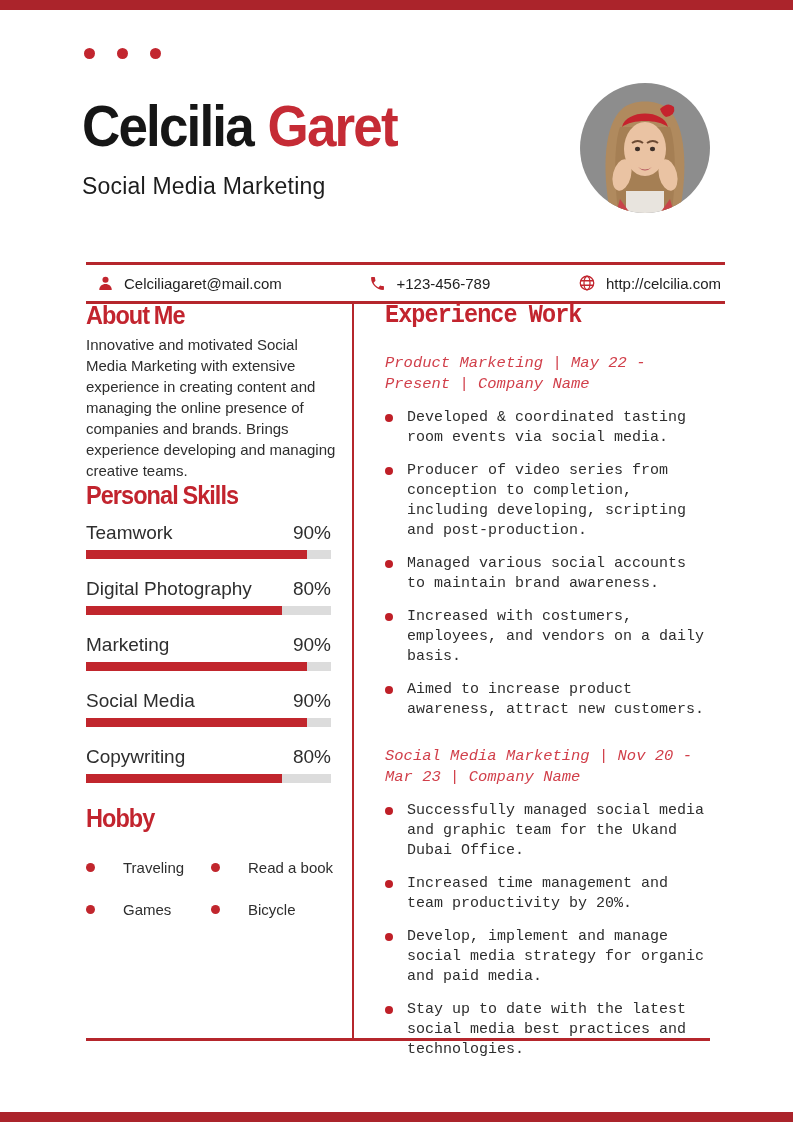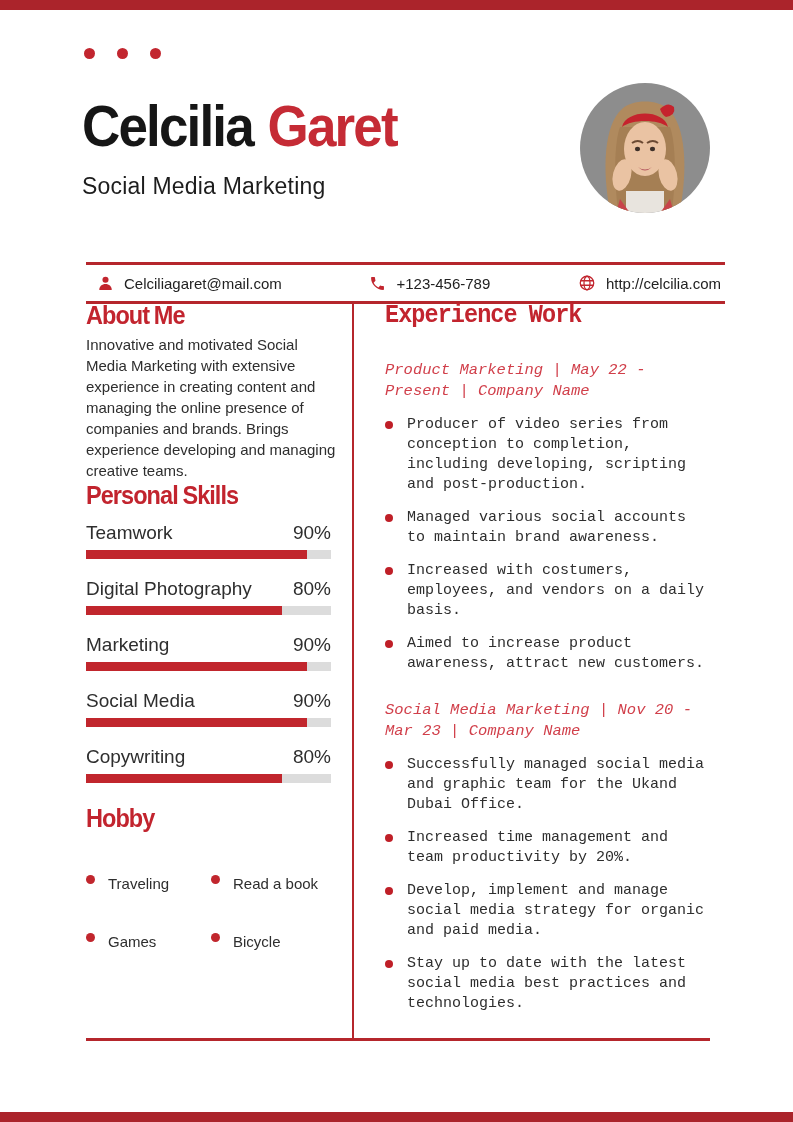--- a/index.html
+++ b/index.html
@@ -37,25 +37,25 @@
 
   .mt-skills{margin-top:20px;}
   .skill-row{width:245px;margin-top:14px;margin-bottom:21px;}
   .skill-head{display:flex;justify-content:space-between;font-size:19px;color:#2e2e2e;line-height:17px;}
   .skill-bar{margin-top:9px;height:9px;background:#dcdcdc;}
   .skill-fill{height:100%;background:#c1262d;}
 
   .mt-hobby{margin-top:36px;}
   .hobby-grid{margin-top:26px;display:grid;grid-template-columns:125px auto;row-gap:25px;
               font-size:15px;color:#2e2e2e;}
-  .hobby-item{display:flex;gap:13px;margin-top:16px;}
+  .hobby-item{display:flex;align-items:center;gap:28px;}
   .h-dot{width:9px;height:9px;border-radius:50%;background:#c1262d;flex:none;}
 
   .mt-exp{margin-top:28px;}
-  .job-heading{margin-top:30px;font-size:15.5px;font-style:italic;color:#d13f4a;line-height:21px;}
+  .job-heading{margin-top:23px;font-size:15.5px;font-style:italic;color:#d13f4a;line-height:21px;}
   .job-heading.second{margin-top:26px;}
   .bullets{margin:6px 0 0;padding:0;list-style:none;}
   .bullets li{display:flex;gap:14px;margin-top:13px;font-size:15px;line-height:20px;color:#2e2e2e;}
   .b-dot{width:8px;height:8px;border-radius:50%;background:#bf1f27;margin-top:6px;flex:none;}
 </style>
 </head>
 <body>
 
 <div class="page">
   <div class="edge-bar top"></div>
@@ -191,20 +191,24 @@
       </div>
     </div>
 
     <div class="col-right">
       <h2 class="section mt-exp">Experience Work</h2>
 
       <div class="job-heading">Product Marketing | May 22 -Present | Company Name</div>
       <ul class="bullets">
         <li>
             <span class="b-dot"></span>
+            <span>Developed &amp; coordinated tasting room events via social media.</span>
+          </li>
+        <li>
+            <span class="b-dot"></span>
             <span>Producer of video series from conception to completion, including developing, scripting and post-production.</span>
           </li>
         <li>
             <span class="b-dot"></span>
             <span>Managed various social accounts to maintain brand awareness.</span>
           </li>
         <li>
             <span class="b-dot"></span>
             <span>Increased with costumers, employees, and vendors on a daily basis.</span>
           </li>

